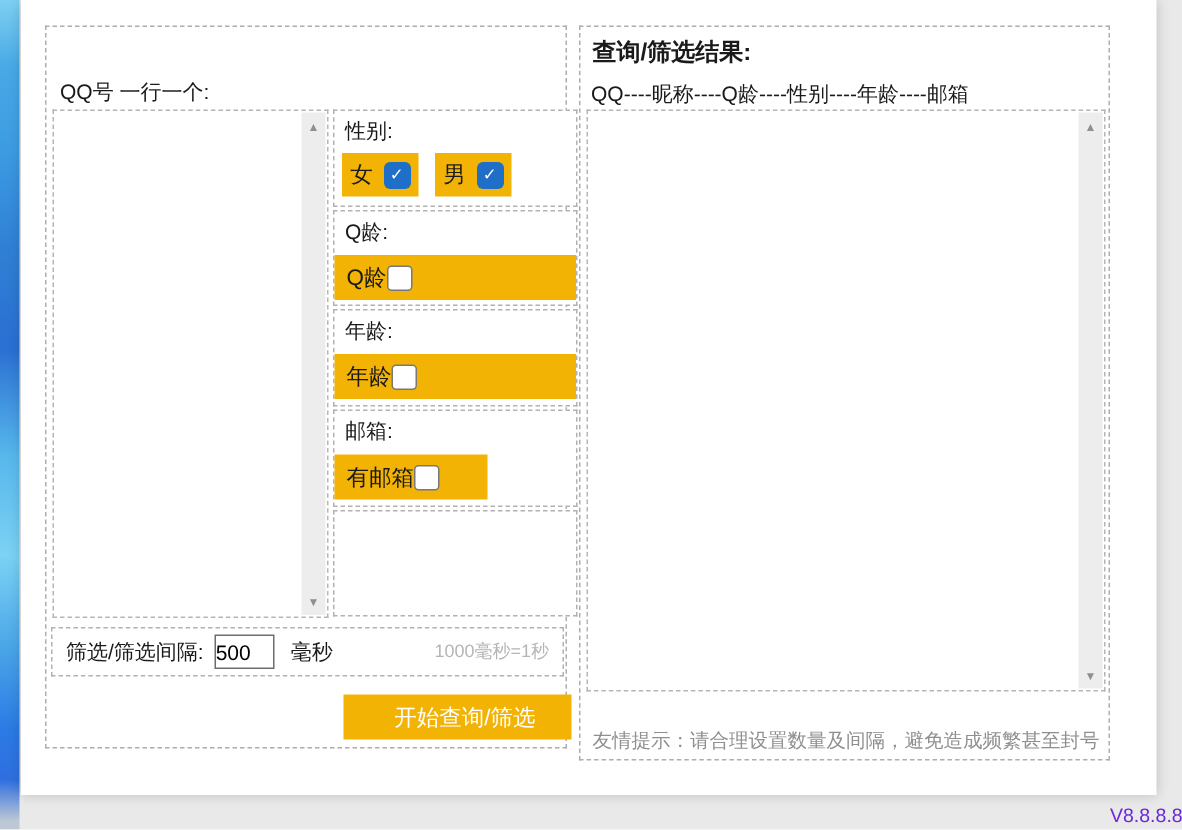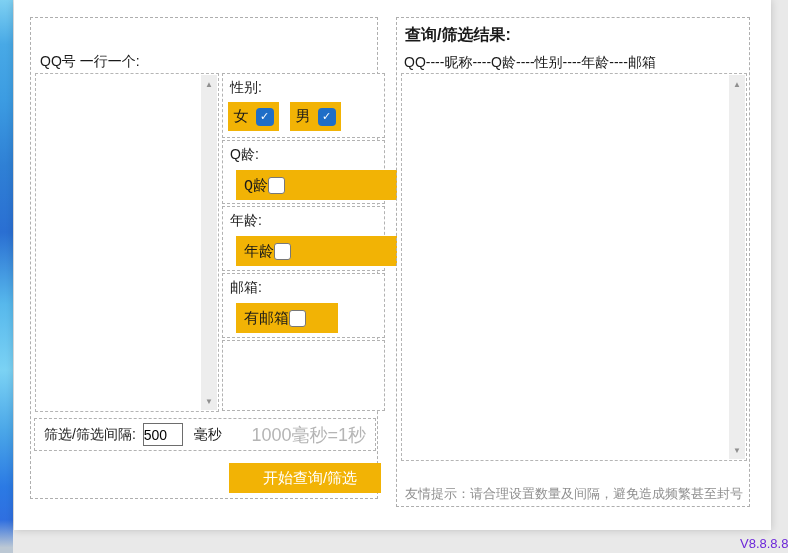--- a/index.html
+++ b/index.html
@@ -36,40 +36,40 @@
   .scroll-arrow.down{bottom:1px;}
 
   
   .fsec{left:191px;width:163px;border:1px dashed #b2b2b2;box-sizing:border-box;position:absolute;background:#fff;}
   .fsec-label{position:absolute;left:7px;top:5px;font-size:14px;white-space:nowrap;}
   .gender-row{position:absolute;left:5px;top:28px;display:flex;gap:11px;}
   .gender-opt{width:51px;height:29px;background:var(--yellow);display:flex;align-items:center;
     justify-content:center;gap:7px;font-size:15px;cursor:pointer;}
   .cbx-on{width:18px;height:18px;background:var(--blue);border-radius:4px;display:flex;
     align-items:center;justify-content:center;color:#fff;font-size:11px;font-weight:700;}
-  .ybar{position:absolute;left:13px;top:29px;height:30px;width:100%;background:var(--yellow);
+  .ybar{position:absolute;left:0;top:29px;height:30px;width:100%;background:var(--yellow);
     display:flex;align-items:center;padding-left:8px;box-sizing:border-box;
-    font-size:15px;cursor:pointer;font-family:Liberation Mono, monospace;}
+    font-size:15px;cursor:pointer;}
   .ybar .cbx-off{margin-left:0;}
   .ybar.email{width:102px;}
   .cbx-off{width:15px;height:15px;background:#fff;border:1px solid #787878;border-radius:3px;}
 
   
   .interval-box{left:3px;top:400px;width:342px;height:33px;border:1px dashed #b2b2b2;
     display:flex;align-items:center;padding:0 9px;box-sizing:border-box;position:absolute;}
   .interval-label{font-size:14px;white-space:nowrap;}
   .interval-input{width:38px;height:21px;border:1px solid #6d6d6d;margin-left:7px;text-align:left;
     font-size:14px;font-family:inherit;padding:0;}
   .interval-unit{font-size:14px;margin-left:11px;white-space:nowrap;}
-  .interval-hint{margin-left:auto;font-size:18px;color:#b5b5b5;white-space:nowrap;}
+  .interval-hint{margin-left:auto;font-size:12px;color:#b5b5b5;white-space:nowrap;}
   .start-btn{position:absolute;left:198px;top:445px;width:152px;height:30px;background:var(--yellow);
     border:none;color:#ffffff;font-size:15px;font-family:inherit;cursor:pointer;padding-left:16px;}
 
   
-  .panel-right{left:382px;top:17px;width:354px;height:490px;}
+  .panel-right{left:372px;top:17px;width:354px;height:490px;}
   .results-header{position:absolute;left:7px;top:36px;font-size:14px;white-space:nowrap;}
   .results-box{left:4px;top:55px;width:344px;height:386px;border:1px dashed #b5b5b5;background:#fff;}
   .results-text{position:absolute;left:2px;top:2px;right:18px;bottom:2px;font-size:13px;overflow:hidden;}
   .tip{position:absolute;right:6px;top:467px;font-size:13px;color:#8f8f8f;white-space:nowrap;}
 
   .version{position:absolute;left:740px;top:536px;font-size:13px;color:#6d28d9;white-space:nowrap;}
 
   :root{--yellow:#F2B305;--blue:#1F6EC7;}
 </style>
 </head>

